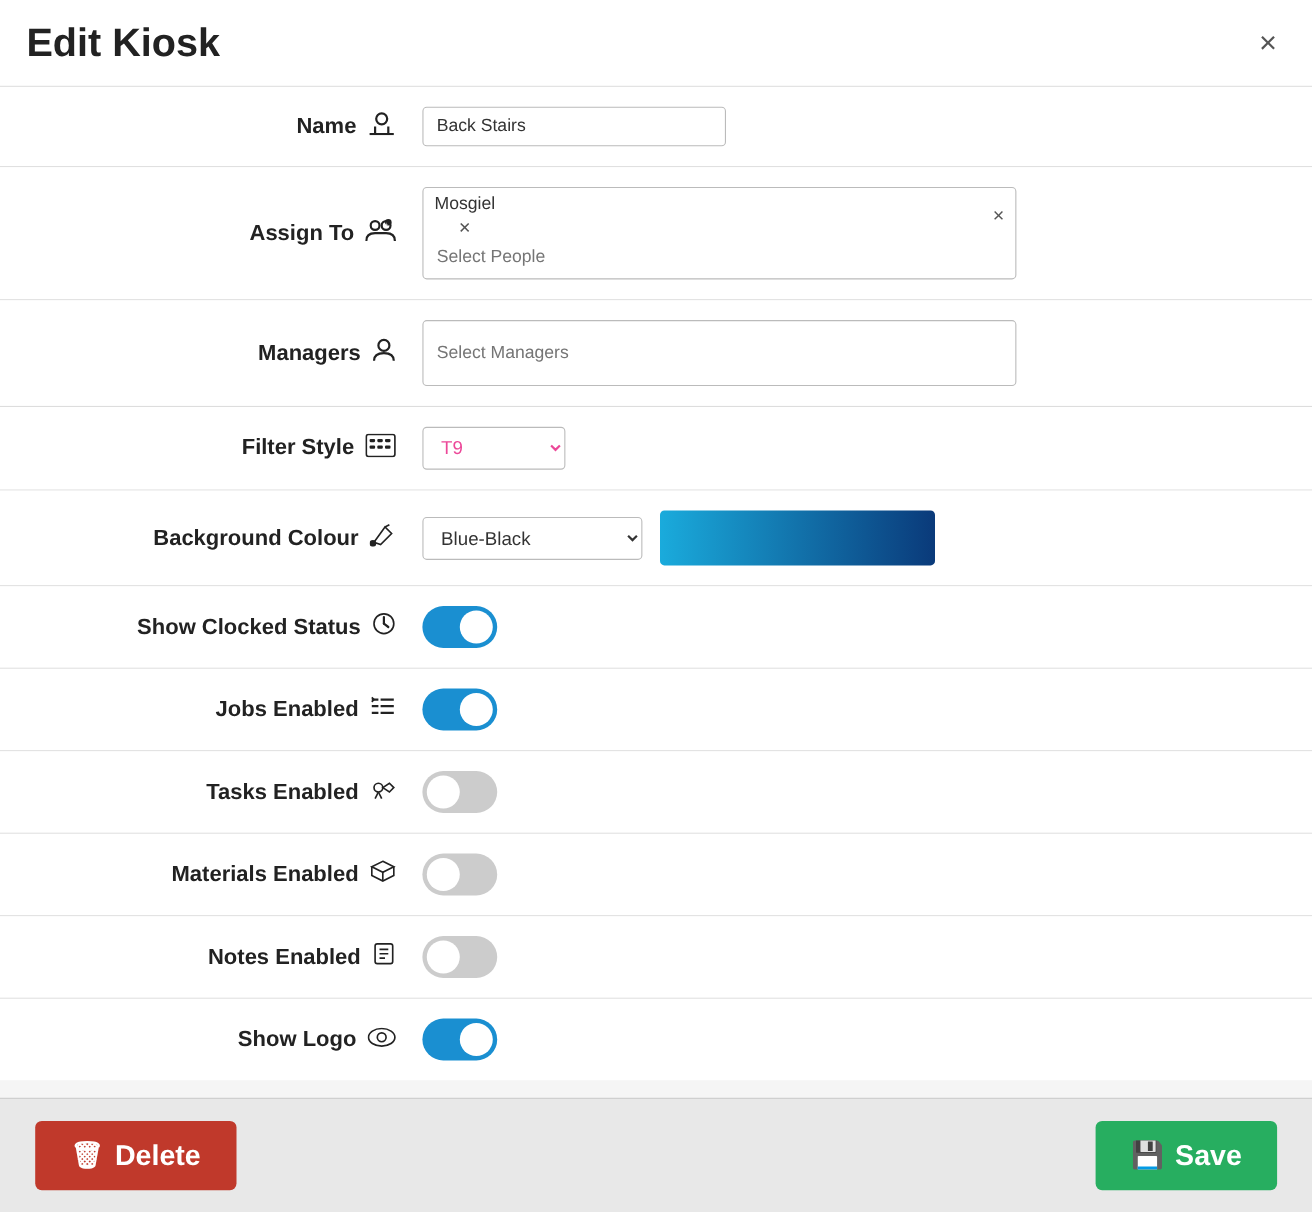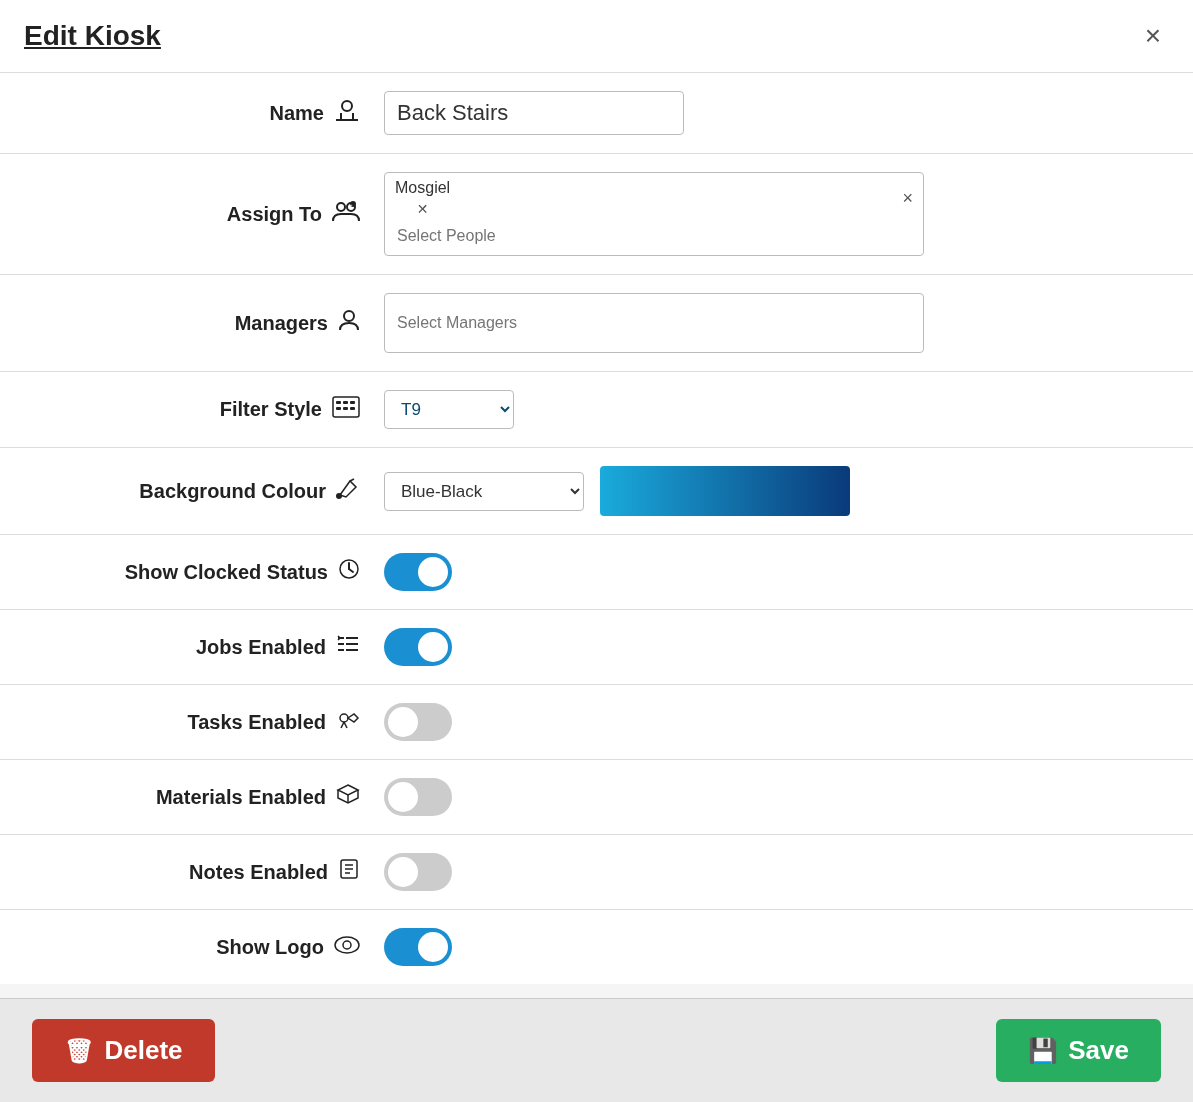--- a/index.html
+++ b/index.html
@@ -23,24 +23,23 @@
     }
     .modal-header {
       background: #fff;
       padding: 18px 24px;
       display: flex;
       align-items: center;
       justify-content: space-between;
       border-bottom: 1px solid #ddd;
     }
     .modal-title {
-      font-size: 28px;
+      font-size: 36px;
       font-weight: 700;
       color: #222;
-      text-decoration: underline;
     }
     .close-btn {
       font-size: 28px;
       color: #555;
       cursor: pointer;
       background: none;
       border: none;
       line-height: 1;
       padding: 4px 8px;
     }
@@ -75,25 +74,25 @@
     }
     .field-icon {
       font-size: 22px;
       color: #333;
     }
     .field-content {
       flex: 1;
       margin-left: 24px;
     }
     .text-input {
-      width: 300px;
+      width: 276px;
       padding: 8px 12px;
       border: 1px solid #bbb;
       border-radius: 4px;
-      font-size: 22px;
+      font-size: 16px;
       color: #333;
       background: #fff;
     }
     .assign-to-box {
       border: 1px solid #bbb;
       border-radius: 4px;
       background: #fff;
       padding: 6px 10px;
       width: 100%;
       max-width: 540px;
@@ -148,21 +147,21 @@
       border-radius: 4px;
       font-size: 16px;
       color: #999;
       background: #fff;
     }
     .select-dropdown {
       padding: 8px 12px;
       border: 1px solid #bbb;
       border-radius: 4px;
       font-size: 17px;
-      color: #0c4a6e;
+      color: #ec4899;
       background: #fff;
       cursor: pointer;
       min-width: 130px;
     }
     .color-row-content {
       display: flex;
       align-items: center;
       gap: 16px;
     }
     .color-select {

